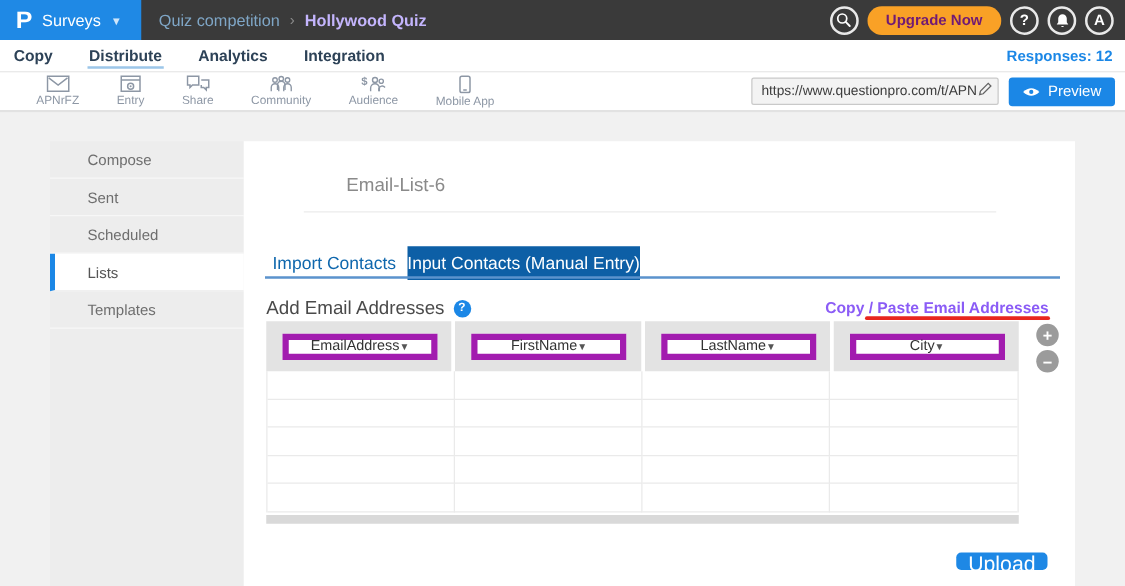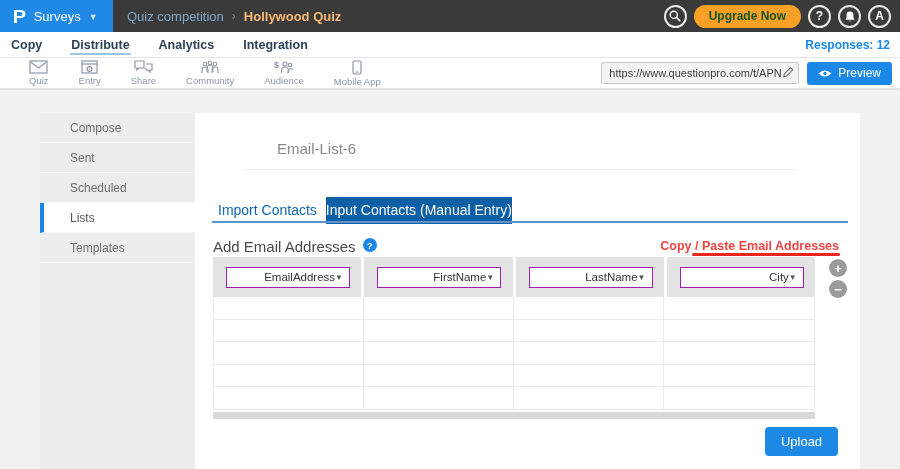--- a/index.html
+++ b/index.html
@@ -9,27 +9,27 @@
   
   .topbar { height:32px; background:#3a3a3a; display:flex; align-items:center; }
   .logo-area { width:113px; height:32px; background:#1f89e5; display:flex;
     align-items:center; padding-left:13px; gap:8px; cursor:pointer; }
   .logo-p { color:#fff; font-size:19px; font-weight:bold; line-height:1; transform:scaleX(1.05); }
   .product-label { color:#fff; font-size:13px; }
   .caret { color:#cfe6fa; font-size:9px; margin-top:1px; }
   .breadcrumb { display:flex; align-items:center; gap:8px; margin-left:14px; font-size:13px; }
   .crumb-parent { color:#7fa6c6; cursor:pointer; }
   .crumb-sep { color:#8a8a8a; font-size:12px; }
-  .crumb-current { color:#fdba74; font-weight:bold; }
+  .crumb-current { color:#c4b5fd; font-weight:bold; }
   .topbar-right { margin-left:auto; display:flex; align-items:center; gap:7px; margin-right:9px; }
   .circle-btn { width:23px; height:23px; border:2px solid #e9e9e9; border-radius:50%;
     display:flex; align-items:center; justify-content:center; color:#fff;
     font-size:12px; font-weight:bold; cursor:pointer; background:transparent; }
   .upgrade-btn { height:23px; padding:0 15px; background:#f9a126; border:none;
-    border-radius:12px; color:#14532d; font-size:12px; font-weight:bold; cursor:pointer;
+    border-radius:12px; color:#701a75; font-size:12px; font-weight:bold; cursor:pointer;
     font-family:"Liberation Sans", sans-serif; }
 
   
   .navrow { height:26px; background:#fff; border-bottom:1px solid #e3e3e3;
     display:flex; align-items:center; padding:0 10px; }
   .nav-tab { font-size:12.5px; font-weight:bold; color:#2d4257; margin-right:27px;
     cursor:pointer; padding:4px 1px 3px; }
   .nav-tab.active { border-bottom:2px solid #9cc6e9; padding-bottom:1px; }
   .responses { margin-left:auto; color:#1b87e6; font-size:12px; font-weight:bold; }
 
@@ -63,50 +63,50 @@
   .list-title { position:absolute; left:82px; top:27px; font-size:15px; color:#8a8a8a;text-align:right; }
   .title-divider { position:absolute; left:48px; top:56px; width:554px; height:1px; background:#ececec; }
 
   .tabs-row { position:absolute; left:17px; top:84px; display:flex; align-items:flex-end; }
   .tab { font-size:14px; font-weight:normal; cursor:pointer; }
   .tab.inactive { color:#0f67ad; padding:5px 9px 6px 6px; }
   .tab.active { background:#0d5fa6; color:#fff; padding:5px 0 6px; }
   .tabs-underline { position:absolute; left:17px; right:12px; top:108px; height:2px; background:#5b93cd; }
 
   .section-heading { position:absolute; left:18px; top:125px; font-size:15px; color:#4a4a4a;
-    display:flex; gap:7px; }
+    display:flex; align-items:center; gap:7px; }
   .help-dot { width:14px; height:14px; border-radius:50%; background:#1b87e6; color:#fff;
     font-size:9.5px; font-weight:bold; display:flex; align-items:center; justify-content:center;
     cursor:pointer; }
   .copy-link { position:absolute; right:21px; top:126px; font-size:12.5px; font-weight:bold;
-    color:#ef4444; cursor:pointer; text-decoration:none; }
+    color:#8b5cf6; cursor:pointer; text-decoration:none; }
   .red-underline { position:absolute; right:20px; top:140px; width:148px; height:3px;
     background:#e8261f; border-radius:2px; }
 
   .contact-table { position:absolute; left:18px; top:144px; width:602px; }
   .thead { display:grid; grid-template-columns:repeat(4,1fr); gap:3px; background:#fff; }
   .th-cell { background:#e3e3e3; height:40px; display:flex; align-items:center; padding-left:13px; }
-  .fake-select { width:124px; height:21px; background:#fff; border:1px solid #a21caf;
-    display:flex; align-items:center; justify-content:flex-end; padding:0 6px;
+  .fake-select { width:124px; height:21px; background:#fff; border:5px solid #a21caf;
+    display:flex; align-items:center; justify-content:center; padding:0 6px;
     font-size:11.5px; color:#333; cursor:pointer; }
   .fake-select .arrow { font-size:8px; color:#555; }
   .tbody { border-left:1px solid #eaeaea; border-right:1px solid #eaeaea; }
   .t-row { display:grid; grid-template-columns:repeat(4,1fr); height:22.6px; }
   .t-cell { border-bottom:1px solid #eaeaea; border-right:1px solid #eaeaea; cursor:text; }
   .t-cell:last-child { border-right:none; }
   .h-scrollbar { margin-top:2px; height:7px; background:#d9d9d9; cursor:pointer; }
 
   .row-btns { position:absolute; right:13px; top:146px; display:flex; flex-direction:column; gap:3px; }
   .round-btn { width:18px; height:18px; border-radius:50%; background:#9b9b9b; border:none;
     color:#fff; font-size:13px; font-weight:bold; line-height:1; cursor:pointer;
     display:flex; align-items:center; justify-content:center; padding:0;
     font-family:"Liberation Sans", sans-serif; }
 
-  .upload-btn { position:absolute; right:22px; bottom:13px; width:73px; height:29px;
-    background:#1e88e5; border:none; border-radius:4px; color:#fff; font-size:13px;
+  .upload-btn { position:absolute; right:22px; bottom:13px; width:73px; height:14px;
+    background:#1e88e5; border:none; border-radius:4px; color:#fff; font-size:17px;
     cursor:pointer; font-family:"Liberation Sans", sans-serif; }
 </style>
 </head>
 <body>
 
 <div class="topbar">
   <div class="logo-area">
     <span class="logo-p">P</span>
     <span class="product-label">Surveys</span>
     <span class="caret">▼</span>
@@ -144,21 +144,21 @@
 </div>
 
 <div class="toolbar">
   <div class="tool-item">
     <span>
       <svg width="19" height="14" viewBox="0 0 19 14">
           <rect x="1" y="1" width="17" height="12" fill="none" stroke="#8d97a5" stroke-width="1.2"></rect>
           <polyline points="2,2.3 9.5,8 17,2.3" fill="none" stroke="#8d97a5" stroke-width="1.2"></polyline>
         </svg>
     </span>
-    <span class="tool-label">Quiz</span>
+    <span class="tool-label">APNrFZ</span>
   </div>
   <div class="tool-item">
     <span>
       <svg width="17" height="14" viewBox="0 0 17 14">
           <rect x="1" y="1" width="15" height="12" fill="none" stroke="#8d97a5" stroke-width="1.2"></rect>
           <line x1="1" y1="4" x2="16" y2="4" stroke="#8d97a5" stroke-width="1.2"></line>
           <circle cx="8.5" cy="9" r="2.4" fill="none" stroke="#8d97a5" stroke-width="1.2"></circle>
           <circle cx="8.5" cy="9" r="0.8" fill="#8d97a5"></circle>
         </svg>
     </span>

